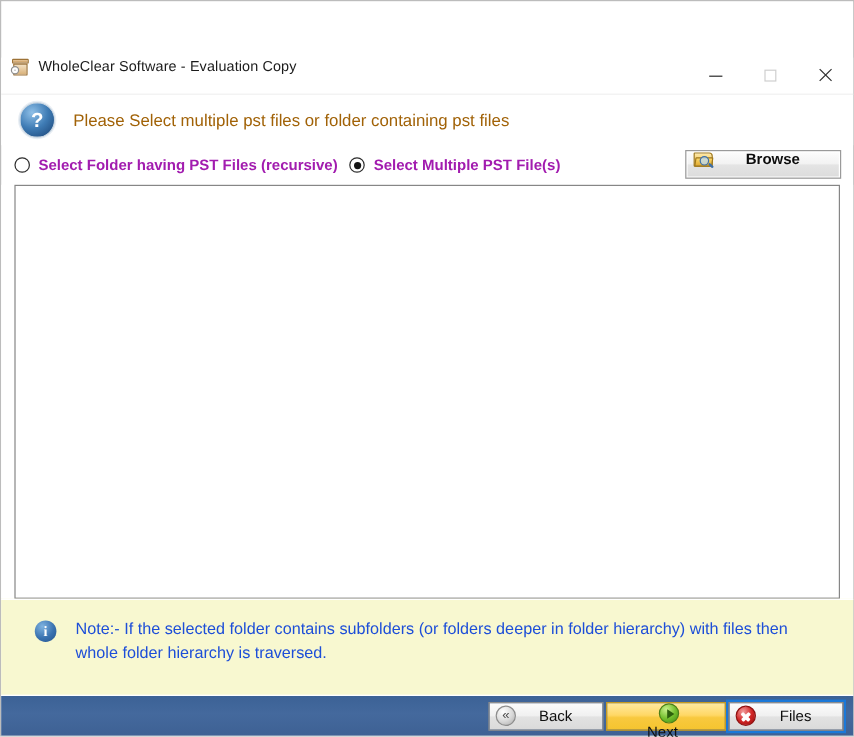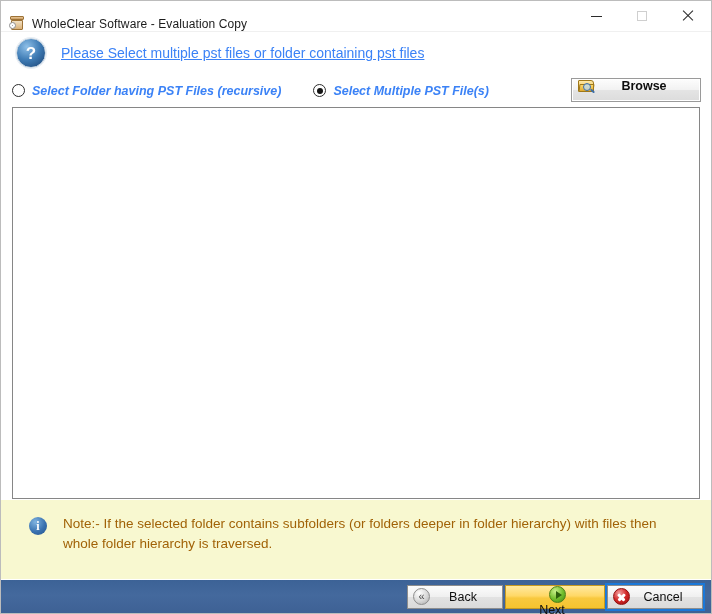--- a/index.html
+++ b/index.html
@@ -27,23 +27,24 @@
     display: flex;
     flex-direction: column;
   }
 
   
   .titlebar {
     height: 30px;
     min-height: 30px;
     background: #ffffff;
     display: flex;
-    align-items: flex-end;
+    align-items: flex-start;
     position: relative;
     border-bottom: 1px solid #f0f0f0;
+    margin-top: 47px;
   }
   .app-icon {
     width: 16px; height: 16px;
     margin-left: 8px; margin-right: 7px;
     position: relative;
     flex: 0 0 auto;
   }
   .app-icon .box-top {
     position: absolute;
     left: 1px; top: 1px;
@@ -150,23 +151,22 @@
     text-align: center;
     color: #ffffff;
     font-size: 17px;
     font-weight: bold;
     font-family: "Liberation Sans", sans-serif;
     line-height: 1;
   }
   .hdr-text {
     margin-left: 15px;
     font-size: 14px;
-    color: #3b82f6;
+    color: #a16207;
     white-space: nowrap;
-    text-decoration: underline;
   }
 
   
   .option-row {
     height: 33px;
     min-height: 33px;
     display: flex;
     align-items: center;
     padding-left: 11px;
     box-sizing: border-box;
@@ -192,25 +192,24 @@
     position: absolute;
     left: 2.5px; top: 2.5px;
     width: 6px; height: 6px;
     border-radius: 50%;
     background: #141414;
   }
   .radio-label {
     margin-left: 7px;
     font-size: 12.5px;
     font-weight: bold;
-    color: #3b82f6;
+    color: #a21caf;
     white-space: nowrap;
-    font-style: italic;
-  }
-  .opt2 { margin-left: 22px; }
+  }
+  .opt2 { margin-left: 0; }
 
   .browse-btn {
     position: absolute;
     right: 10px;
     top: 4px;
     width: 130px;
     height: 24px;
     background: linear-gradient(#fdfdfd 0%, #f2f2f2 48%, #e4e4e4 52%, #dcdcdc 100%);
     border: 1px solid #9a9a9a;
     box-sizing: border-box;
@@ -313,21 +312,21 @@
     text-align: center;
     color: #ffffff;
     font-size: 12px;
     font-weight: bold;
     font-family: "Liberation Serif", serif;
     line-height: 1;
   }
   .note-text {
     margin-left: 16px;
     font-size: 13.5px;
-    color: #a16207;
+    color: #1d4ed8;
     line-height: 20px;
     max-width: 600px;
   }
 
   
   .bottom-bar {
     height: 34px;
     min-height: 34px;
     background: linear-gradient(#3c6296 0%, #44699d 45%, #3e6194 100%);
     border-top: 1px solid #ffffff;
@@ -494,17 +493,17 @@
     <div class="wbtn">
       <div class="bicon back"></div>
       <div class="lbl">Back</div>
     </div>
     <div class="wbtn next">
       <div class="bicon next"></div>
       <div class="lbl">Next</div>
     </div>
     <div class="wbtn focused">
       <div class="bicon cancel"></div>
-      <div class="lbl">Cancel</div>
+      <div class="lbl">Files</div>
     </div>
   </div>
 
 </div>
 
 </body></html>

